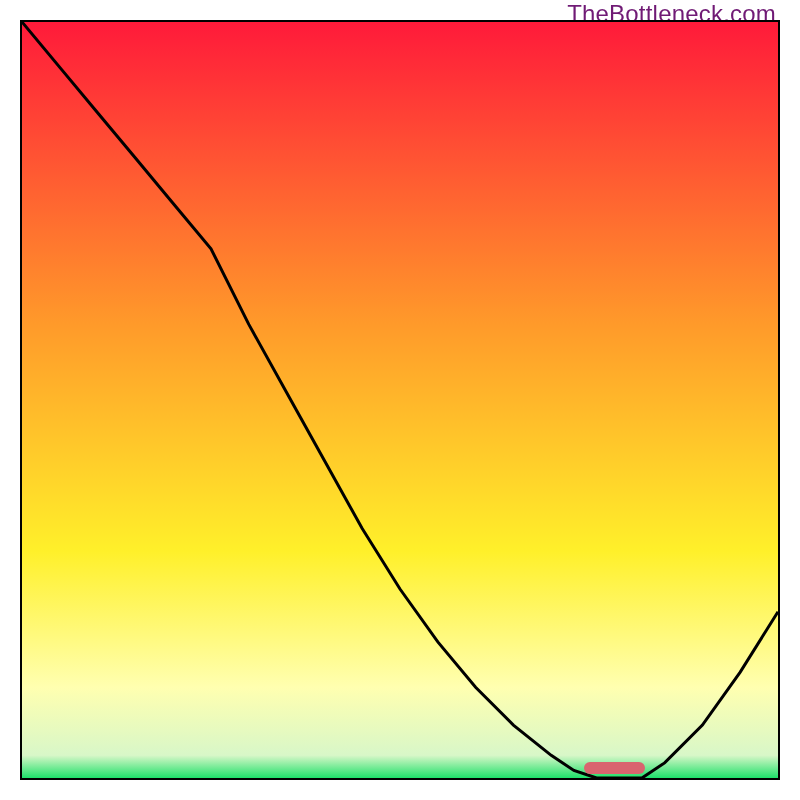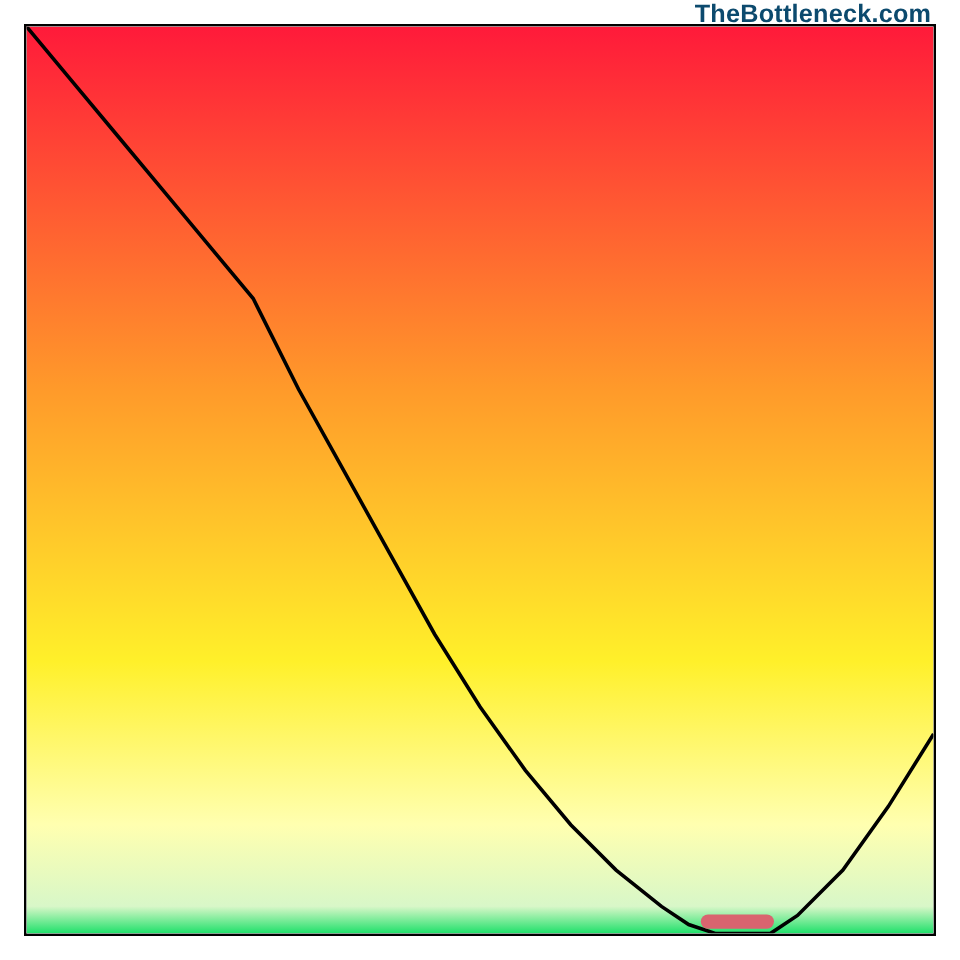--- a/index.html
+++ b/index.html
@@ -27,23 +27,23 @@
     overflow: hidden;
   }
   .gradient-bg {
     position: absolute;
     inset: 0;
   }
   .watermark {
     position: absolute;
     top: 0px;
     right: 24px;
-    font-size: 21px;
-    font-weight: 700;
-    color: #0c4a6e;
+    font-size: 24px;
+    font-weight: 400;
+    color: #701a75;
     letter-spacing: 0.2px;
   }
   .curve-svg {
     position: absolute;
     inset: 0;
     width: 100%;
     height: 100%;
   }
   .marker {
     position: absolute;

